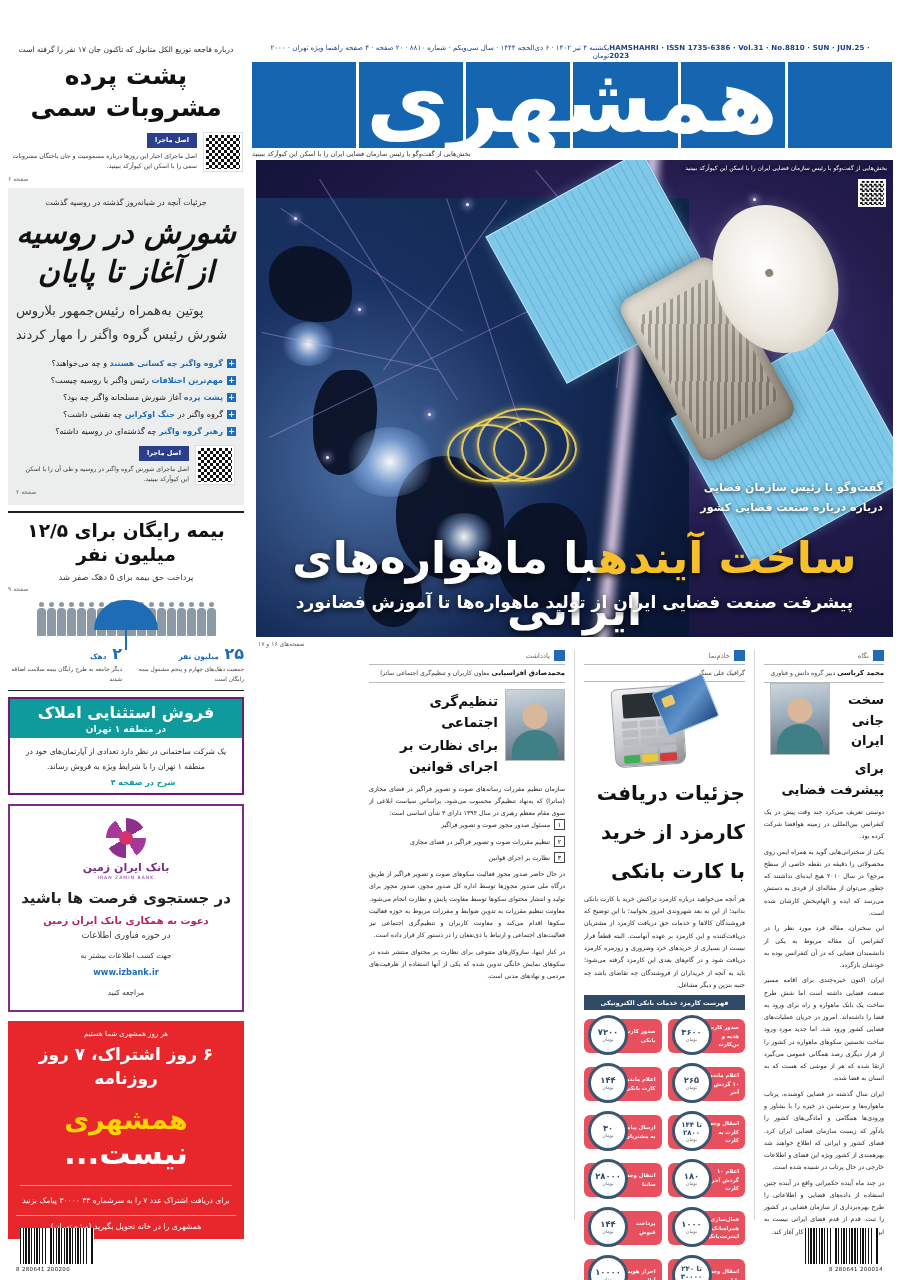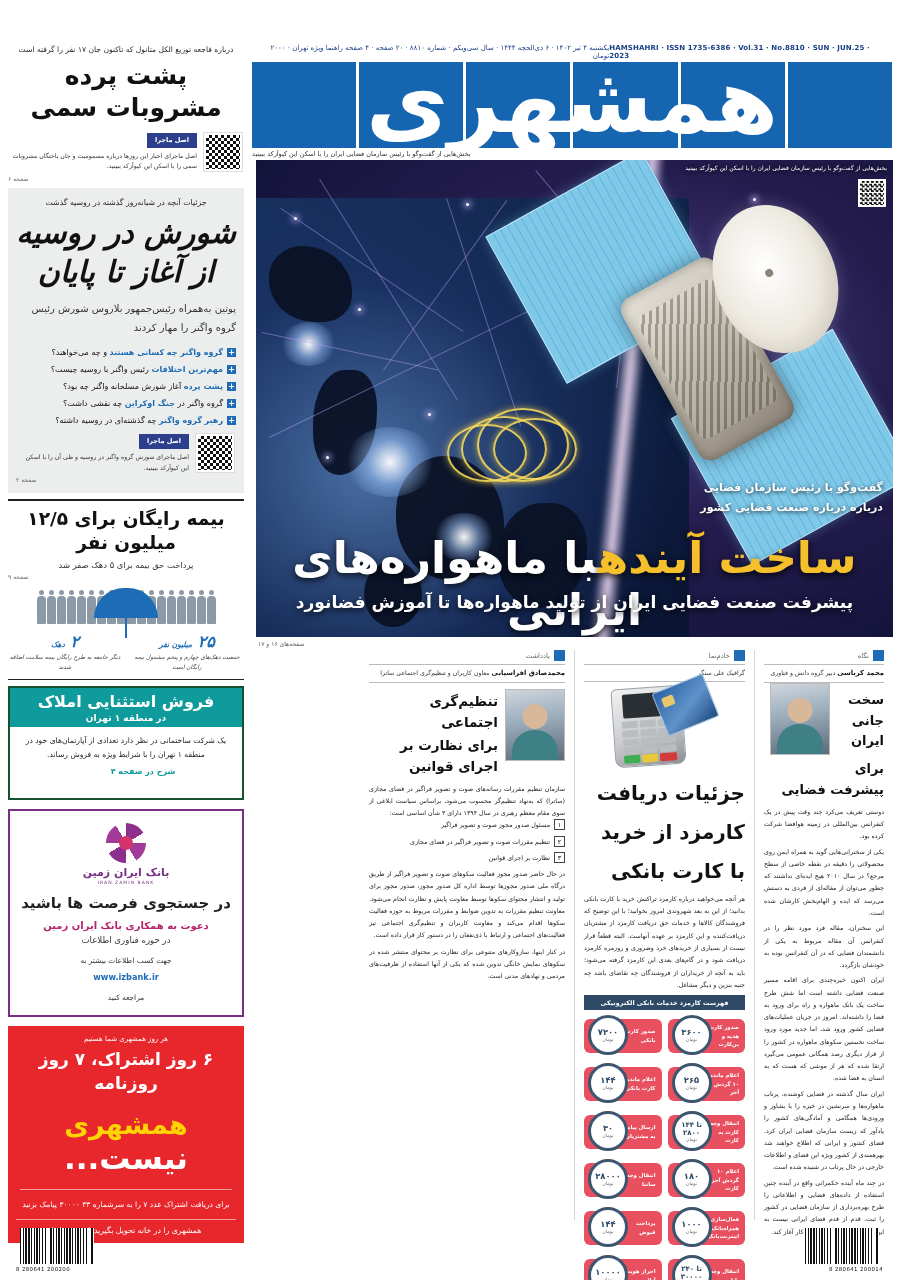--- a/index.html
+++ b/index.html
@@ -65,21 +65,21 @@
   }
   .pagref { font-size: 6px; color: #666; text-align: left; margin-top: 3px; }
 
   
   .grey-block { background: #eceded; padding: 9px 8px 10px; margin-top: 6px; }
   .grey-block .kicker { font-size: 7.8px; margin-bottom: 4px; }
   .huge-head {
     font-size: 30px; font-weight: 800; text-align: center; color: #111;
     line-height: 1.3; letter-spacing: -1px; font-style: italic;
   }
-  .lede { font-size: 10px; color: #333; text-align: right; line-height: 1.9; margin-top: 8px; }
+  .lede { font-size: 13px; color: #333; text-align: left; line-height: 1.9; margin-top: 8px; }
   .bullets { margin-top: 9px; }
   .bullet {
     display: flex; align-items: flex-start; gap: 4px; font-size: 8px;
     line-height: 1.7; color: #111; margin-bottom: 3.5px; justify-content: flex-end;
   }
   .bullet .plus {
     flex: none; width: 9px; height: 9px; background: #1d6cb5; color: #fff;
     font-size: 8px; line-height: 9px; text-align: center; font-weight: 700; margin-top: 2px;
   }
   .bullet b { color: #1d6cb5; font-weight: 700; }
@@ -91,37 +91,37 @@
   .people { display: flex; justify-content: center; gap: 1px; margin-top: 8px; position: relative; height: 36px; align-items: flex-end; }
   .person { width: 9px; height: 28px; background: #8c99a6; position: relative; border-radius: 4px 4px 1px 1px; }
   .person::before { content:''; position:absolute; top:-6px; left:2px; width:5px; height:5px; border-radius:50%; background:#8c99a6; }
   .umbrella {
     position: absolute; left: 50%; transform: translateX(-50%); bottom: -4px;
     width: 64px; height: 40px;
   }
   .umbrella .dome { width: 64px; height: 30px; background: #1d6cb5; border-radius: 64px 64px 0 0; }
   .umbrella .stick { width: 2.5px; height: 20px; background: #1d6cb5; margin: 0 auto; }
   .stats { display: flex; justify-content: space-around; gap: 8px; margin-top: 8px; }
-  .stat { flex: 1; text-align: center; font-style: italic; }
+  .stat { flex: 1; text-align: right; }
   .stat .num { font-size: 16px; font-weight: 800; color: #1d6cb5; }
   .stat .num small { font-size: 7.5px; font-weight: 700; }
   .stat .cap { font-size: 5.8px; color: #444; line-height: 1.7; margin-top: 2px; }
 
   
   .ad-realestate {
-    border: 2px solid #14532d; margin-top: 4px; background: #fff;
+    border: 2px solid #701a75; margin-top: 4px; background: #fff;
   }
   .ad-realestate .bar { background: #0f9b9b; color: #fff; text-align: center;
     font-size: 16px; font-weight: 800; padding: 4px 0 2px; }
   .ad-realestate .bar2 { background: #0f9b9b; color: #fff; text-align: center;
     font-size: 9px; font-weight: 700; padding: 0 0 4px; }
   .ad-realestate .body { font-size: 7.6px; line-height: 1.9; padding: 7px 9px 4px;
     text-align: center; color: #222; }
   .ad-realestate .more { font-size: 8px; font-weight: 700; color: #0f9b9b;
-    text-align: center; padding-bottom: 22px; margin-left: 34px; }
+    text-align: center; padding-bottom: 6px; margin-left: 34px; }
 
   .ad-bank { border: 2px solid #7a2f86; margin-top: 9px; padding: 10px 9px 10px; text-align: center; }
   .bank-logo { width: 40px; height: 40px; margin: 2px auto 3px; position: relative; }
   .bank-logo .sw { position: absolute; inset: 0; border-radius: 50%;
     background: conic-gradient(#8e2f8e 0deg 60deg, #fff 60deg 90deg, #a33a9a 90deg 150deg,
       #fff 150deg 180deg, #8e2f8e 180deg 240deg, #fff 240deg 270deg, #a33a9a 270deg 330deg, #fff 330deg 360deg); }
   .bank-logo .core { position: absolute; inset: 13px; border-radius: 50%; background: #d6336c; }
   .bank-name { font-size: 11px; color: #7a2f86; font-weight: 700; }
   .bank-name-en { font-size: 4.6px; color: #7a2f86; letter-spacing: 1px; margin-top: 1px; }
   .ad-bank h3 { font-size: 15px; color: #222; font-weight: 700; margin-top: 9px; }

